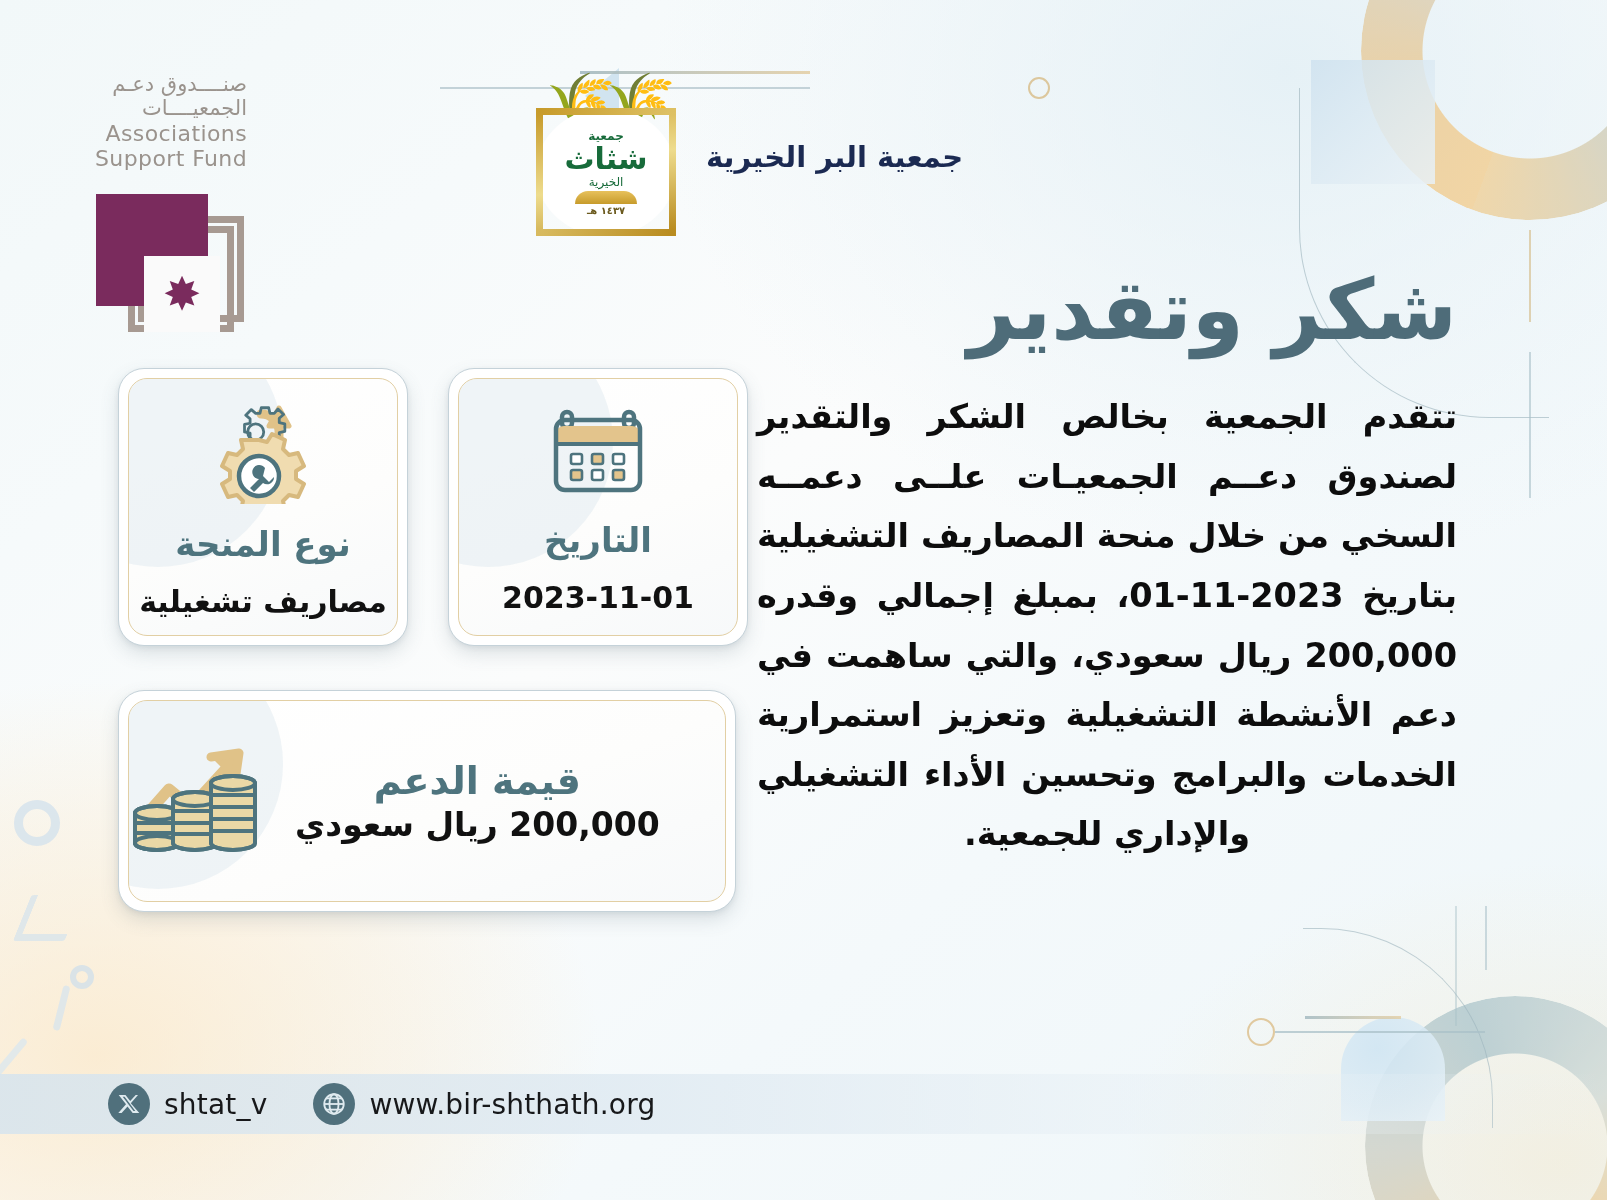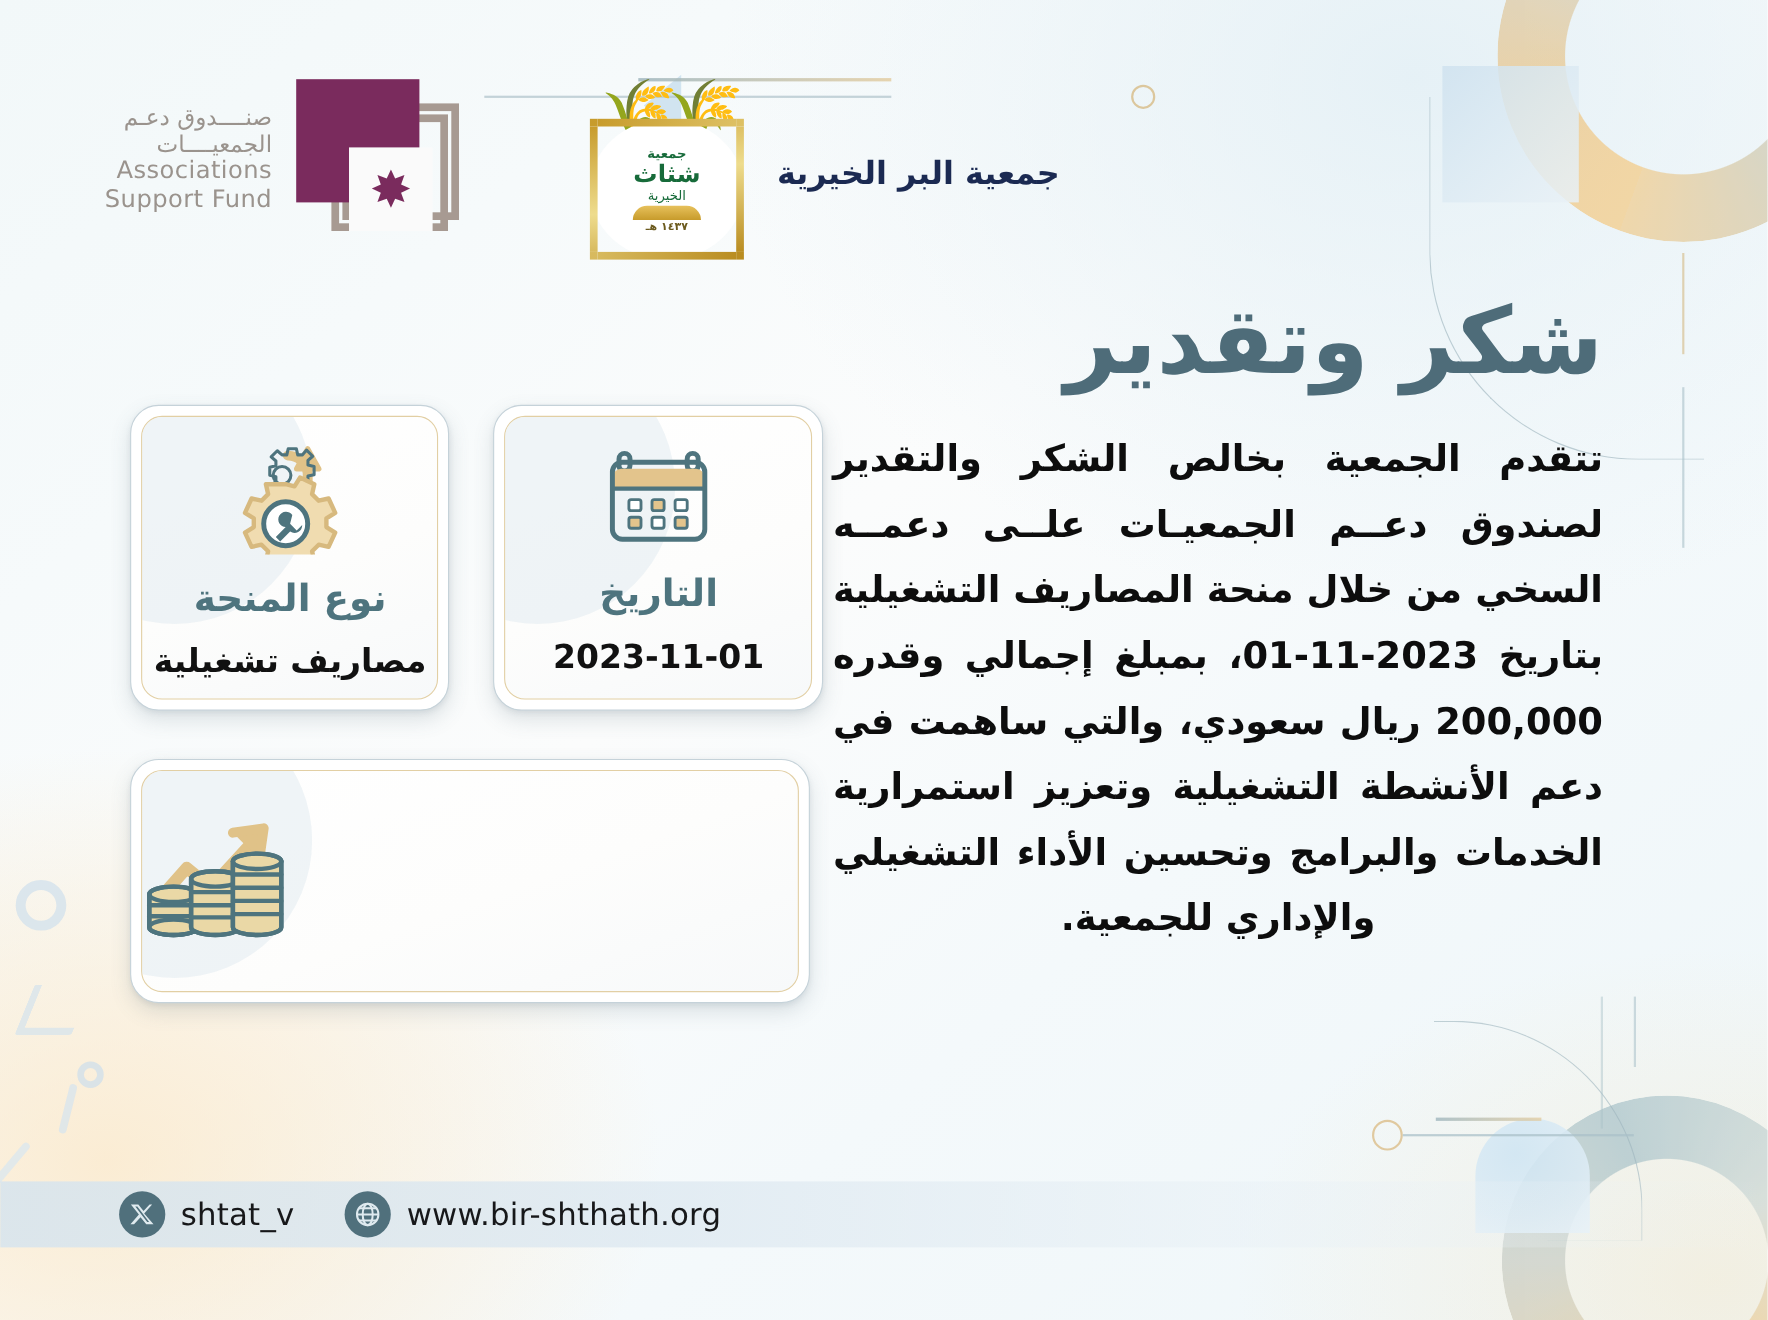--- a/index.html
+++ b/index.html
@@ -81,21 +81,21 @@
   .ring-bl2{ top:965px; left:70px; width:24px; height:24px; border:6px solid #d3e0e9; border-radius:50%; opacity:.85; }
   .zig1{ top:895px; left:22px; width:52px; height:46px;
     border-left:7px solid #d9e5ec; border-bottom:7px solid #d9e5ec;
     transform:skewX(-22deg); border-radius:3px; opacity:.8; }
   .zig2{ top:985px; left:58px; width:7px; height:46px; background:#d9e5ec;
     transform:rotate(14deg); border-radius:4px; opacity:.8; }
   .zig3{ top:1033px; left:4px; width:7px; height:56px; background:#dce7ee;
     transform:rotate(40deg); border-radius:4px; opacity:.8; }
 
   
-  .asf-logo{ position:absolute; top:72px; left:95px; display:flex; align-items:center; gap:22px; direction:ltr; }
+  .asf-logo{ position:absolute; top:72px; left:95px; display:flex; align-items:center; gap:22px; direction:ltr;flex-direction:column; }
   .asf-text{ text-align:right; line-height:1.16; color:#9a938d; }
   .asf-ar{ font-size:21px; letter-spacing:1px; color:#9a938d; }
   .asf-en{ font-size:22px; letter-spacing:.4px; color:#9a938d; }
   .asf-mark{ position:relative; width:150px; height:145px; }
   .asf-sq{ position:absolute; top:0; left:0; width:112px; height:112px; background:#7a2b5d; }
   .asf-l1{ position:absolute; top:22px; left:42px; width:106px; height:106px; border:7px solid #a79a92; }
   .asf-l2{ position:absolute; top:32px; left:32px; width:106px; height:106px; border:7px solid #a79a92; }
   .asf-white{ position:absolute; top:62px; left:48px; width:76px; height:76px; background:#fafafa;
     display:flex; align-items:center; justify-content:center; }
   .palm{ color:#7a2b5d; font-size:46px; line-height:1; }
@@ -104,21 +104,21 @@
   .bir-text{ text-align:center; color:#1b2a52; font-weight:bold; font-size:29px; line-height:1.5; letter-spacing:.5px; }
   .bir-badge{ position:relative; width:172px; height:160px; }
   .wheat{ position:absolute; top:-4px; left:0; width:172px; text-align:center;
     font-size:56px; color:#e8b437; line-height:1; letter-spacing:-10px; }
   .bir-ring{ position:absolute; top:30px; left:16px; width:140px; height:128px; border-radius:50%;
     border:7px solid; border-image:linear-gradient(160deg,#c79b2b,#eedc8d,#b98c20) 1;
     background:#fff; }
   .bir-inner{ position:absolute; top:30px; left:16px; width:140px; height:128px; border-radius:50%;
     display:flex; flex-direction:column; align-items:center; justify-content:center; gap:1px; }
   .bir-s1{ font-size:12px; color:#176b3a; font-weight:bold; }
-  .bir-s2{ font-size:22px; color:#176b3a; font-weight:bold; line-height:1; }
+  .bir-s2{ font-size:30px; color:#176b3a; font-weight:bold; line-height:1; }
   .bir-s3{ font-size:12px; color:#176b3a; font-weight:normal; }
   .bir-hill{ width:62px; height:13px; background:linear-gradient(180deg,#e7c15c,#c79b2b);
     border-radius:40px 40px 0 0; margin-top:1px; }
   .bir-year{ font-size:10px; color:#6b5a1e; font-weight:bold; letter-spacing:1px; }
 
   
   .right-col{ position:absolute; top:236px; right:150px; width:700px; text-align:right;margin-top:27px; }
   .headline{ font-size:84px; font-weight:bold; color:#4e6c79; line-height:1.12; letter-spacing:-1px; }
   .paragraph{ margin-top:30px; font-size:33.5px; font-weight:bold; color:#0d0d0d;
     line-height:1.78; text-align:justify; text-align-last:center; }
@@ -313,20 +313,24 @@
                 <line x1="82" y1="56" x2="126" y2="56"></line>
                   <line x1="82" y1="68" x2="126" y2="68"></line>
                 <line x1="82" y1="80" x2="126" y2="80"></line>
                   <line x1="82" y1="92" x2="126" y2="92"></line>
                 <ellipse cx="104" cy="44" rx="22" ry="7" fill="none"></ellipse>
                 <path d="M82 44 v60 a22 7 0 0 0 44 0 v-60" fill="none"></path>
               </g>
             </g>
           </svg>
         </span>
+        <span class="amount-text">
+          <span class="card-title" style="font-size:38px">قيمة الدعم</span>
+          <span class="card-value" style="font-size:33px">200,000 ريال سعودي</span>
+        </span>
       </div>
     </div>
   </div>
 
   <div class="footer-bar"></div>
   <div class="footer">
     <div class="f-item">
       <span class="f-circle">
         <svg width="24" height="24" viewBox="0 0 24 24" fill="#dfeaef">
           <path d="M17.7 3h3.3l-7.2 8.2L22.3 21h-6.6l-5.2-6.5L4.6 21H1.3l7.7-8.8L1.7 3h6.8l4.7 6 5.5-6zm-1.2 16h1.8L7.6 4.8H5.7L16.5 19z"></path>

